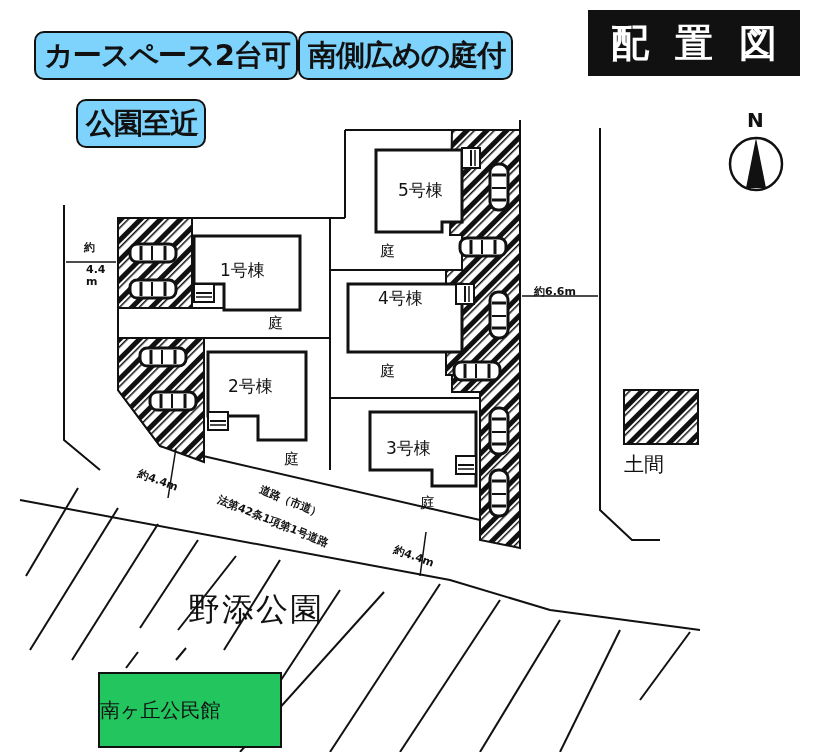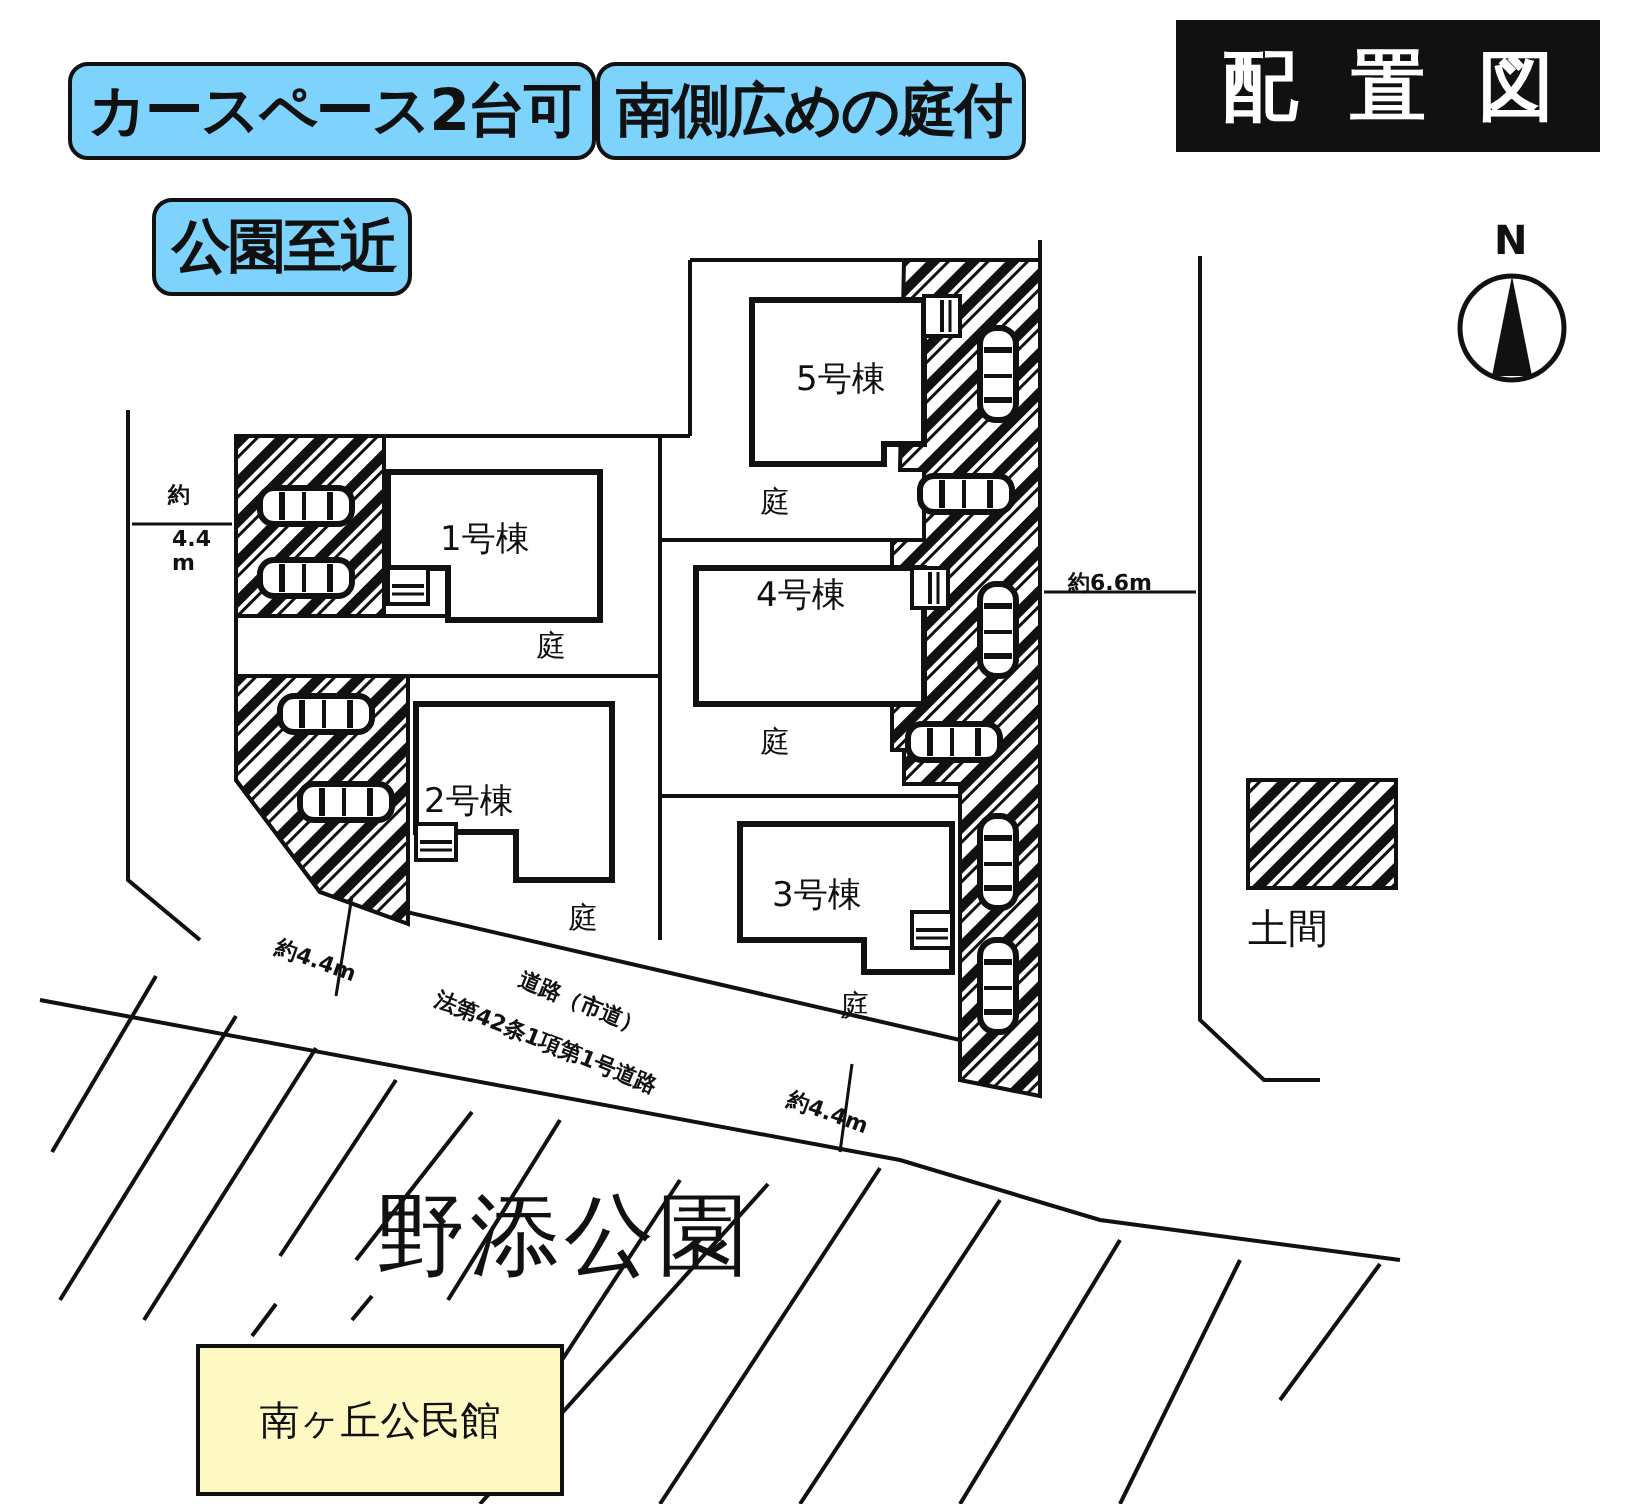--- a/index.html
+++ b/index.html
@@ -8,24 +8,24 @@
   .plan { position: absolute; left: 0; top: 0; width: 816px; height: 752px; }
   .tag { position: absolute; border: 2.5px solid #111; border-radius: 10px;
          background: #7dd3fc; font-size: 29px; font-weight: bold; letter-spacing: -1px;
          line-height: 1; padding: 8px 6px 8px 8px; white-space: nowrap; }
   .title { position: absolute; left: 588px; top: 10px; width: 212px; height: 66px;
            background: #111; color: #fff; font-size: 38px; font-weight: bold;
            display: flex; align-items: center; justify-content: space-around;
            padding: 0 10px; box-sizing: border-box; }
   .lbl { position: absolute; font-size: 17px; line-height: 1; white-space: nowrap; }
   .lbl-sm { position: absolute; font-size: 11px; line-height: 1; white-space: nowrap; font-weight: bold; }
-  .park-name { position: absolute; left: 188px; top: 588px; font-size: 45px; letter-spacing: 2px; }
+  .park-name { position: absolute; left: 188px; top: 588px; font-size: 32px; letter-spacing: 2px; }
   .hall { position: absolute; left: 98px; top: 672px; width: 184px; height: 76px;
           border: 2px solid #111; box-sizing: border-box; display: flex;
-          align-items: center; justify-content: center; font-size: 20px; background: #fef9c3; }
+          align-items: center; justify-content: flex-start; font-size: 20px; background: #22c55e; }
   .legend-text { position: absolute; left: 624px; top: 452px; font-size: 20px; line-height: 24px; }
   .north { position: absolute; left: 730px; top: 108px; }
 </style>
 </head>
 <body>
 
 <svg class="plan" viewBox="0 0 816 752" xmlns="http://www.w3.org/2000/svg">
   <defs>
     <pattern id="hatch" patternUnits="userSpaceOnUse" width="14" height="14" patternTransform="rotate(45)">
       <rect width="14" height="14" fill="#fff"></rect>
@@ -152,21 +152,21 @@
 <div class="north">
   <div style="position:absolute; left:17px; top:0; font-size:20px; font-weight:bold;">N</div>
   <svg width="56" height="66" viewBox="0 0 56 66" style="position:absolute; left:-2px; top:20px;">
     <circle cx="28" cy="36" r="26" fill="#fff" stroke="#111" stroke-width="2.5"></circle>
     <polygon points="28,10 18,60 38,60" fill="#111"></polygon>
   </svg>
 </div>
 
 <div class="lbl" style="left:220px; top:262px;">1号棟</div>
 <div class="lbl" style="left:268px; top:316px; font-size:15px;">庭</div>
-<div class="lbl" style="left:212px; top:378px;margin-top:15px;">2号棟</div>
+<div class="lbl" style="left:228px; top:378px;">2号棟</div>
 <div class="lbl" style="left:284px; top:452px; font-size:15px;">庭</div>
 <div class="lbl" style="left:386px; top:440px;">3号棟</div>
 <div class="lbl" style="left:420px; top:496px; font-size:15px;">庭</div>
 <div class="lbl" style="left:378px; top:290px;">4号棟</div>
 <div class="lbl" style="left:380px; top:364px; font-size:15px;">庭</div>
 <div class="lbl" style="left:398px; top:182px;">5号棟</div>
 <div class="lbl" style="left:380px; top:244px; font-size:15px;">庭</div>
 
 <div class="lbl-sm" style="left:84px; top:242px;">約</div>
 <div class="lbl-sm" style="left:86px; top:264px;">4.4</div>

